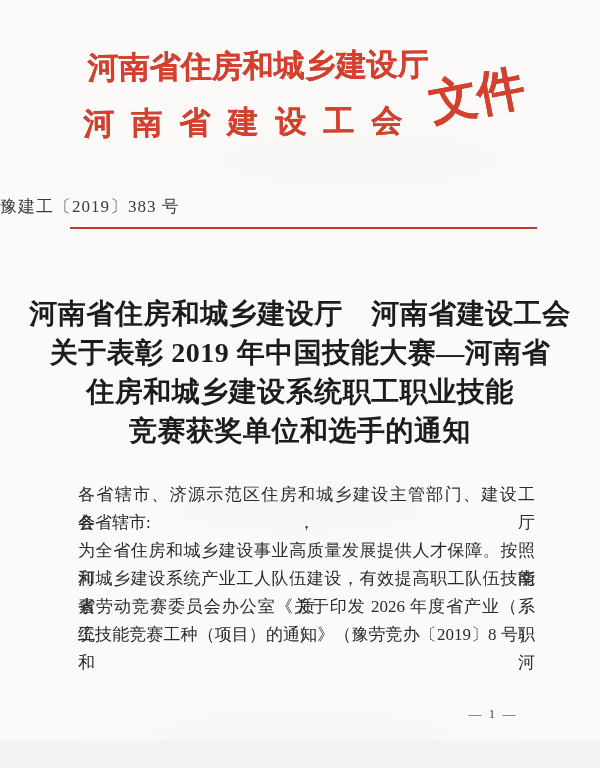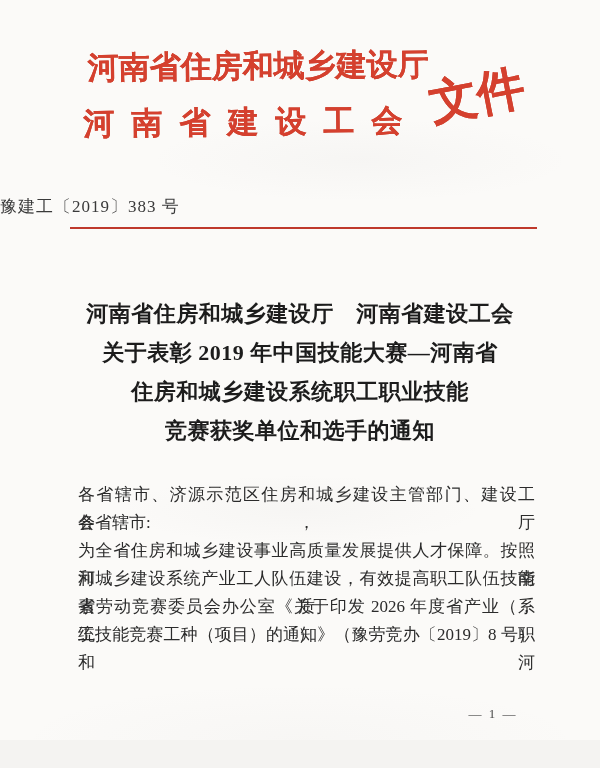--- a/index.html
+++ b/index.html
@@ -47,21 +47,21 @@
   }
   
   .rule{
     position:absolute;left:70px;top:227px;width:467px;height:2px;
     background:#bf392c;
   }
   
   .title{
     position:absolute;left:0;top:294px;width:600px;
     text-align:center;font-weight:700;color:#1c1c1c;
-    font-size:22px;line-height:39px;letter-spacing:0.5px;
+    font-size:28px;line-height:39px;letter-spacing:0.5px;
   }
   
   .bodytext{
     position:absolute;left:78px;top:481px;width:457px;
     font-size:17px;color:#2b2b2b;line-height:28px;
   }
   .bline{height:28px;white-space:nowrap;}
   .bline.j{white-space:normal;text-align:justify;text-align-last:justify;}
   .bline.indent{padding-left:34px;}
   

